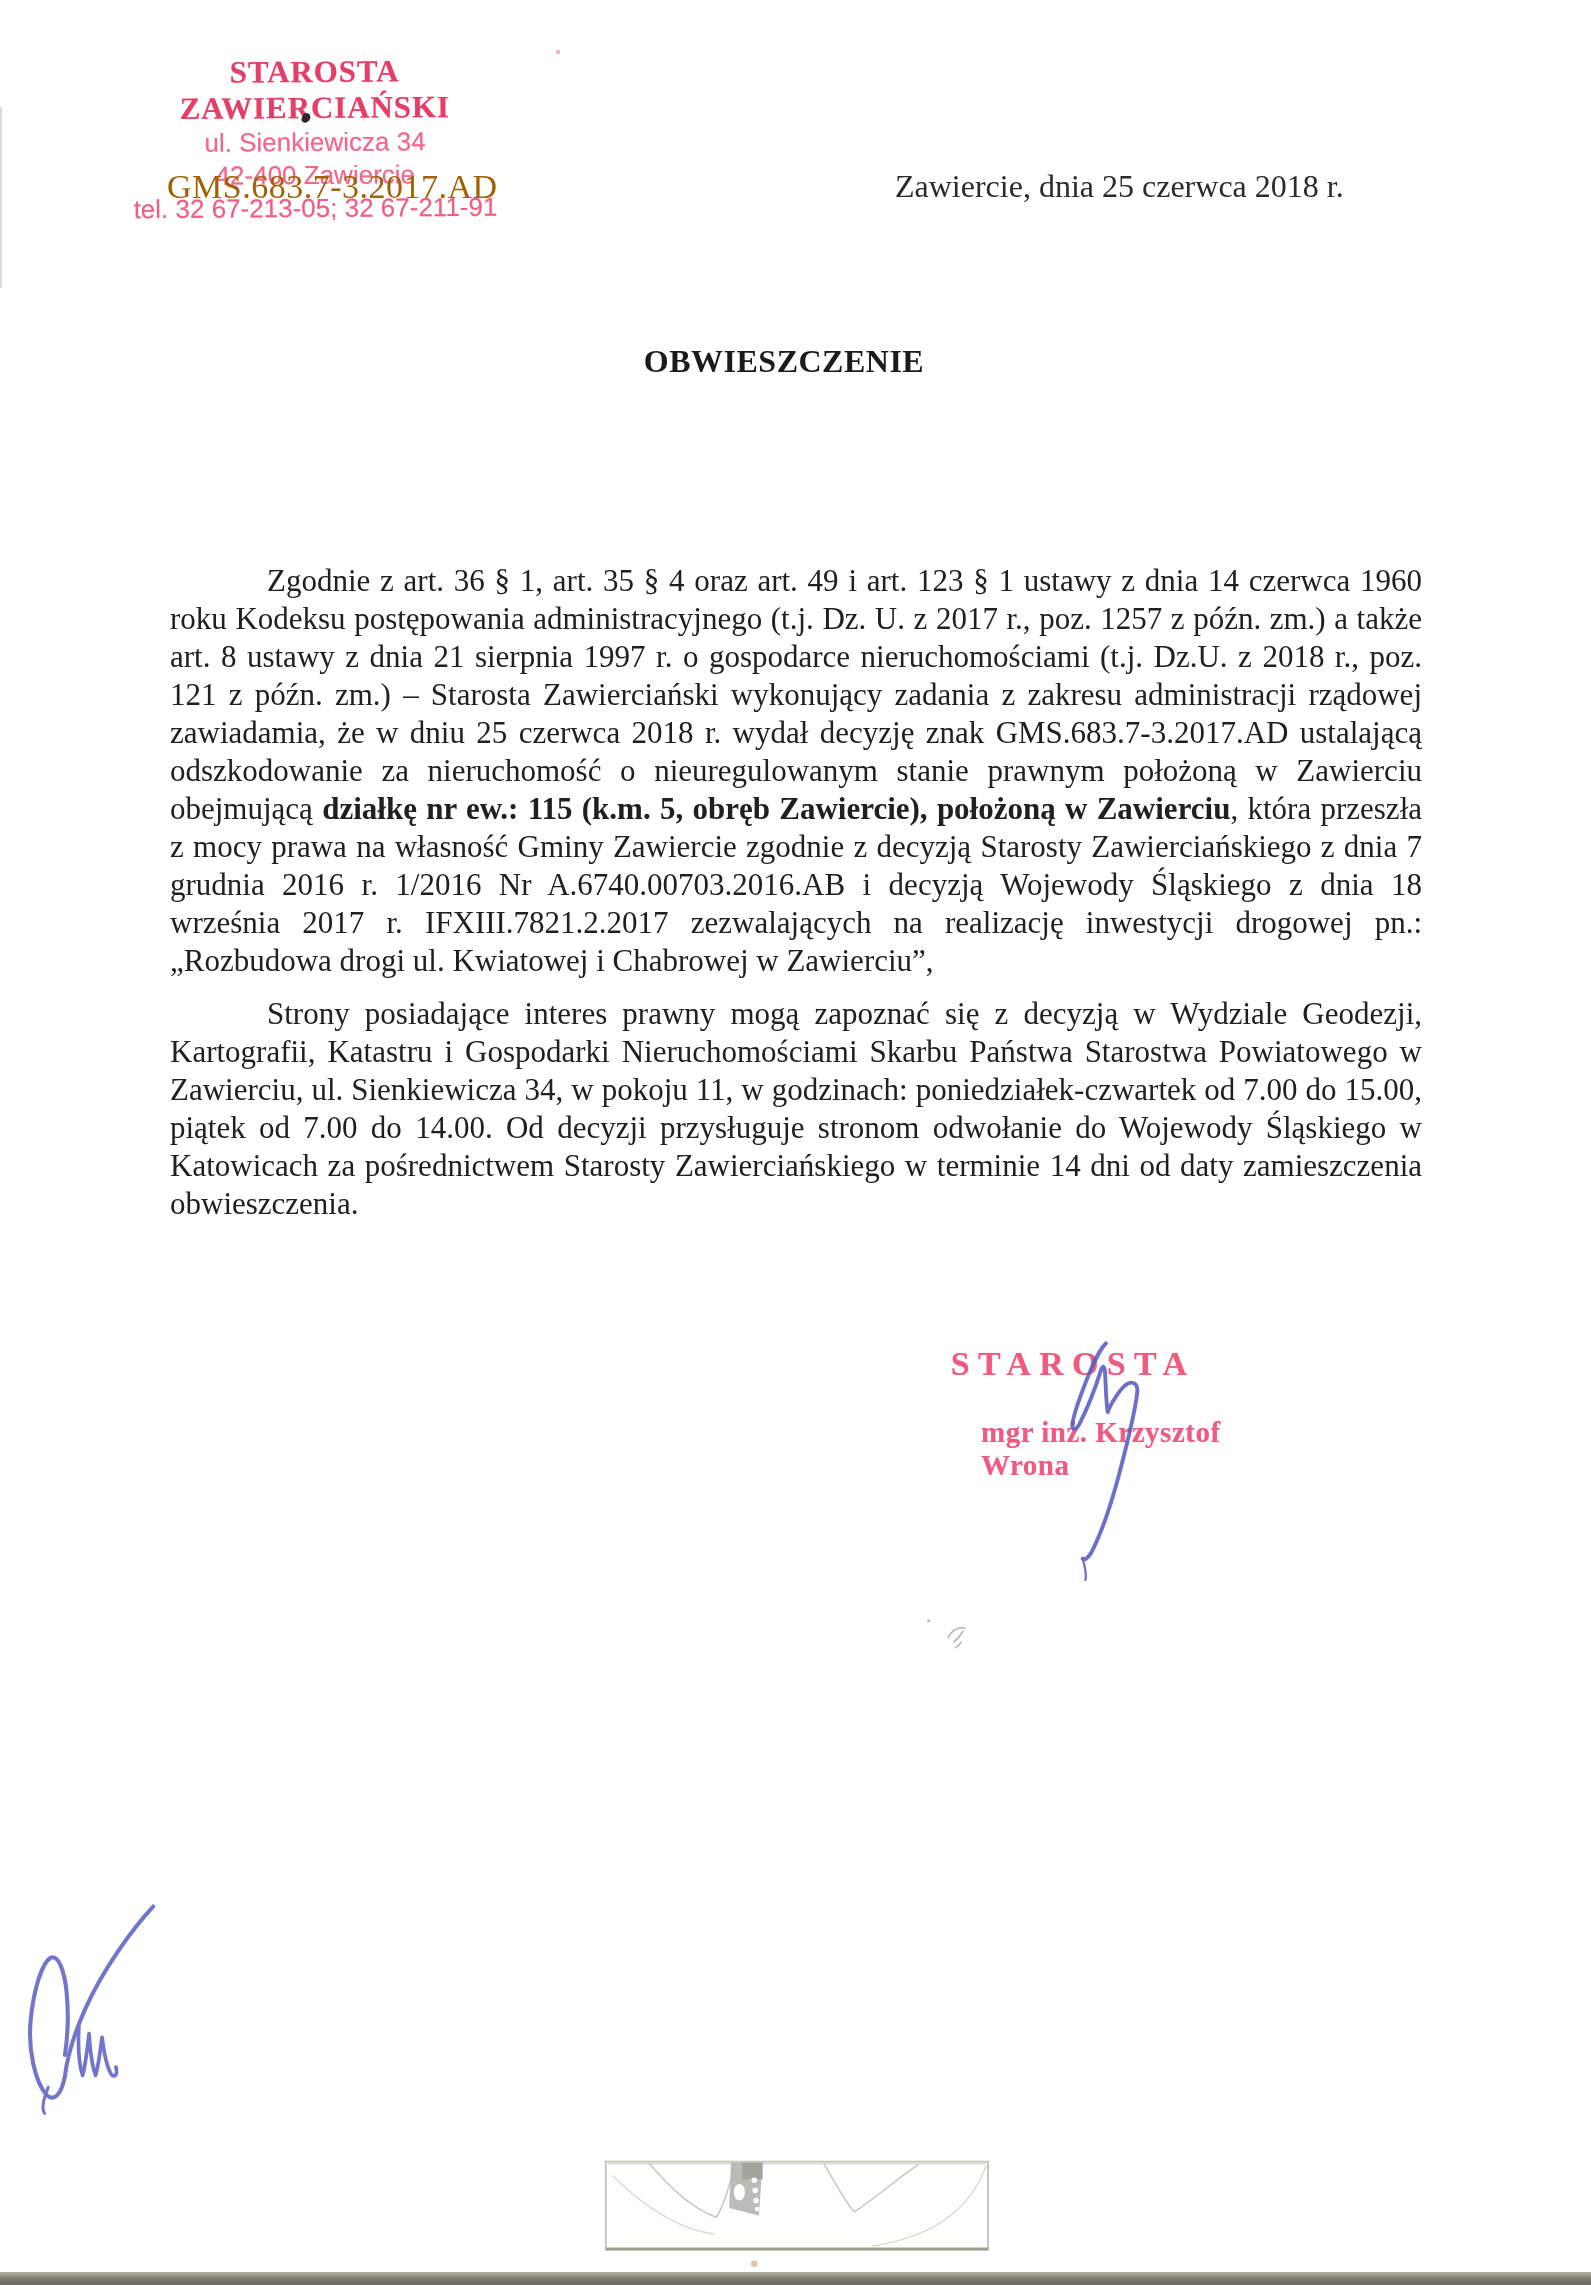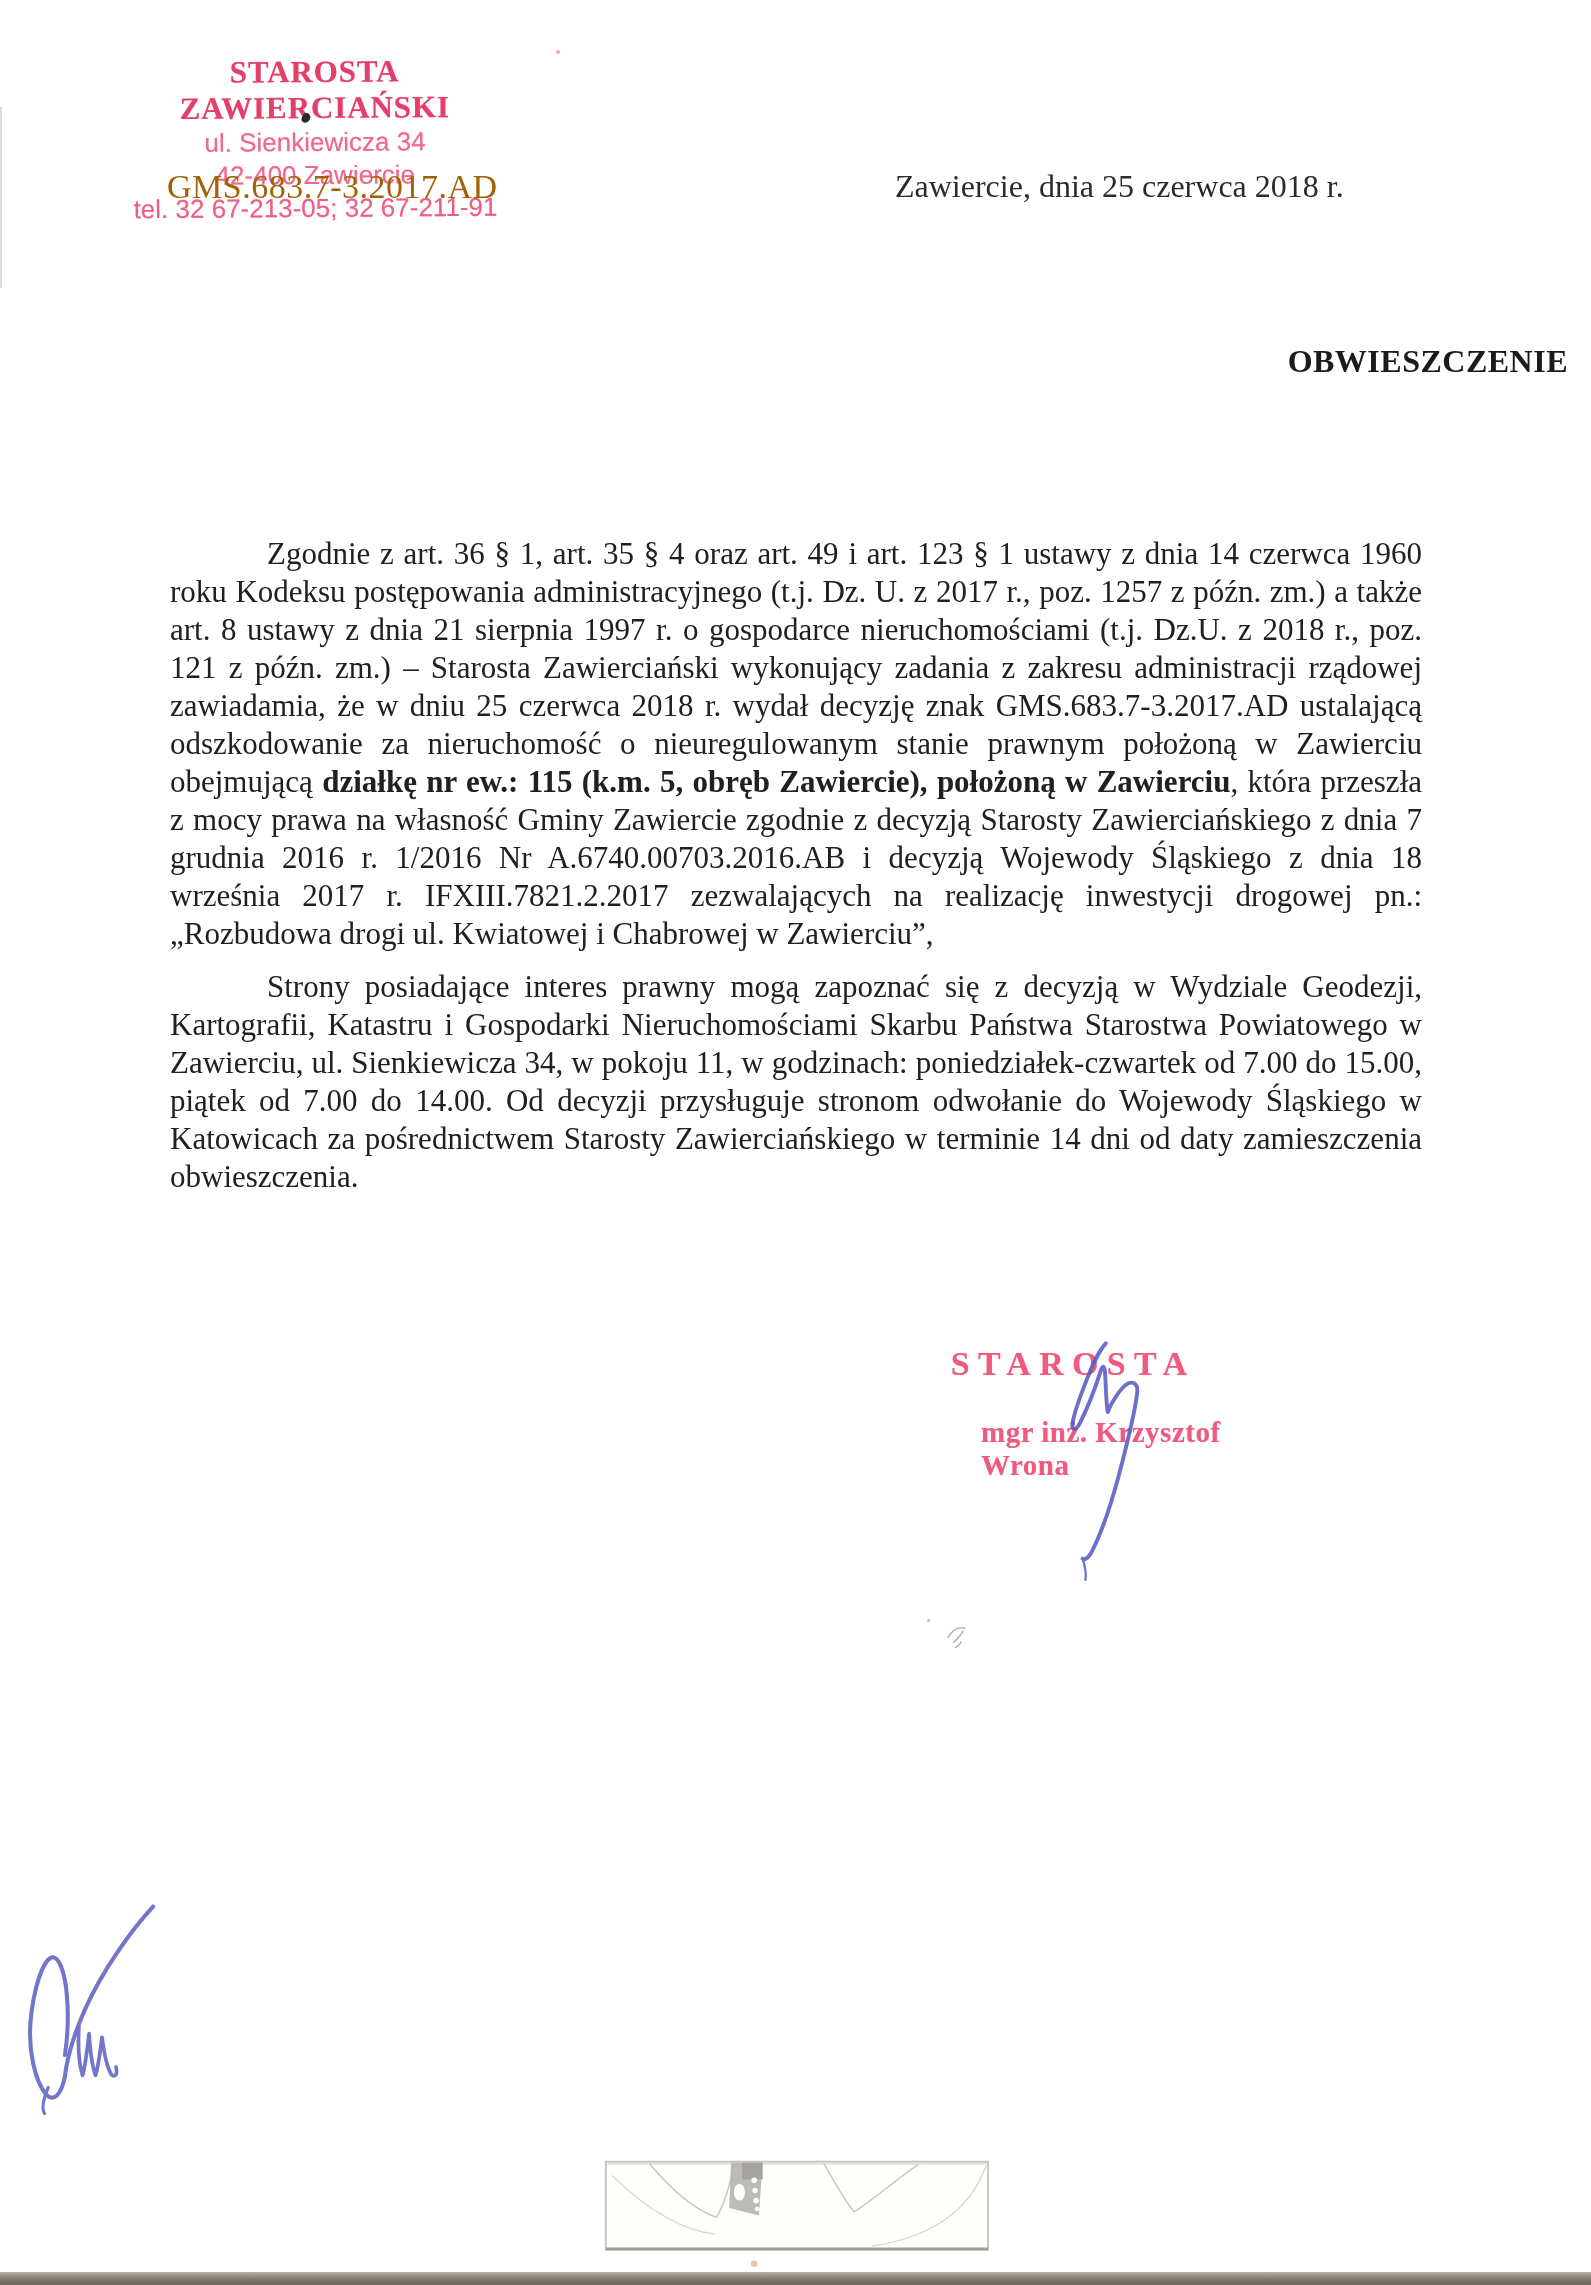--- a/index.html
+++ b/index.html
@@ -42,25 +42,25 @@
   .date-line{
     left:895px;top:168px;
     font-size:32px;color:#2a2a30;
   }
 
   
   .title-block{
     left:0;top:343px;width:1568px;
     text-align:center;font-weight:bold;color:#1b1b1e;
   }
-  .title-block .t{font-size:32px;line-height:36px;letter-spacing:0.5px;text-align:right;}
+  .title-block .t{font-size:32px;line-height:36px;letter-spacing:0.5px;}
 
   
   .body-text{
-    left:170px;top:535px;width:1252px;
+    left:170px;top:562px;width:1252px;
     font-size:31px;line-height:38px;
     text-align:justify;color:#202024;
   }
   .body-text p{margin:0;text-indent:97px;}
   .body-text p + p{margin-top:15px;}
   .body-text b{font-weight:bold;}
 
   
   .sig-title{
     left:948px;top:1345px;width:250px;

